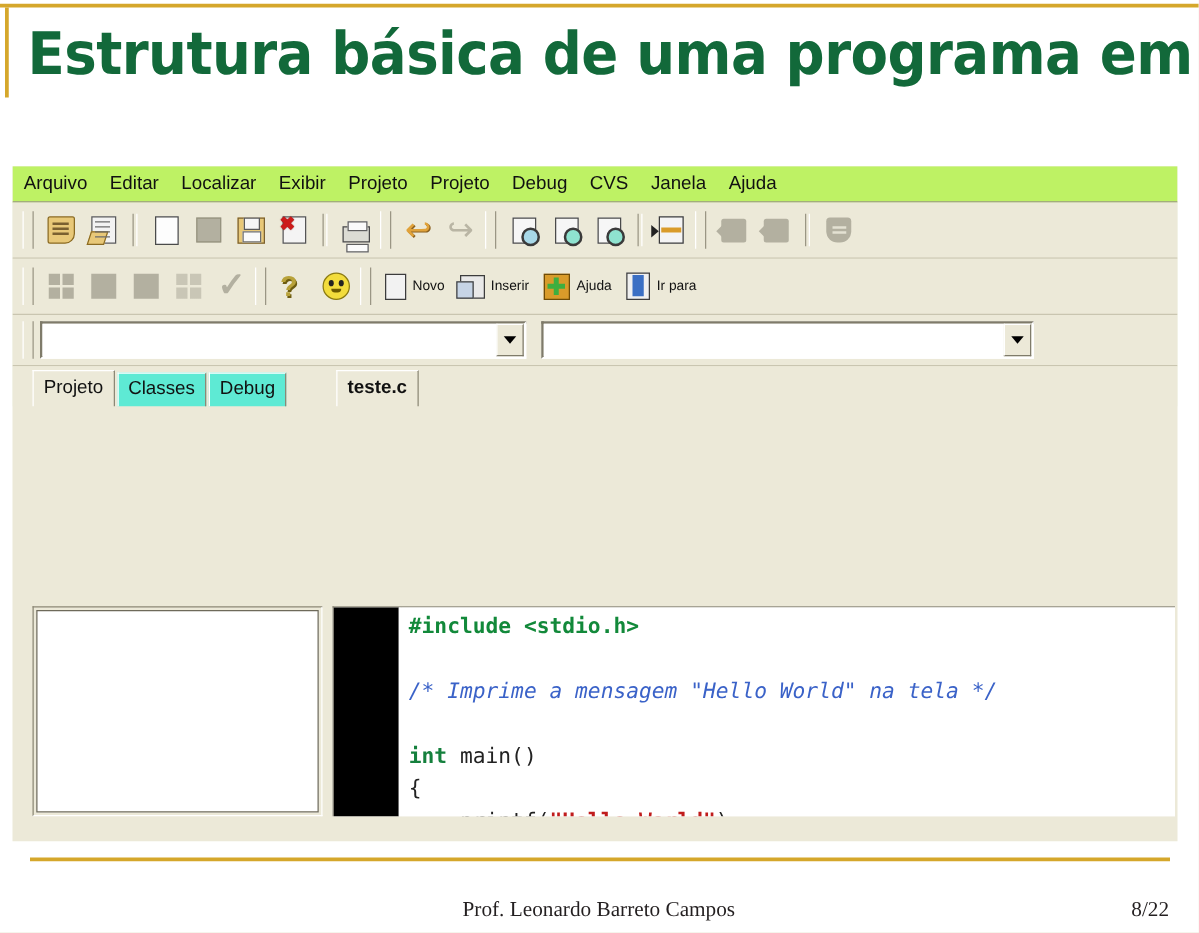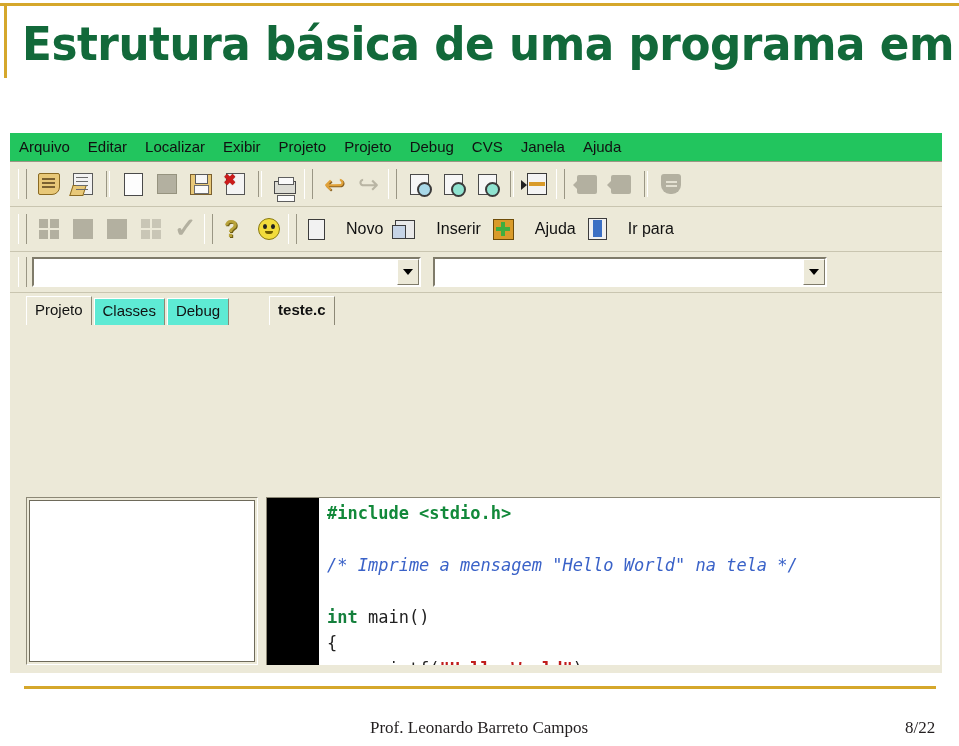--- a/index.html
+++ b/index.html
@@ -78,21 +78,21 @@
     box-shadow:8px 0 0 0 #ffffff;
   }
   .ide-title-text{
     color:#ffffff;font-size:19px;font-weight:bold;
     letter-spacing:0.4px;white-space:nowrap;
     text-shadow:1px 1px 1px rgba(0,0,0,.45);
   }
 
   
   .ide-menubar{
-    height:28px;background:#22c55e;
+    height:28px;background:#bef264;
     display:flex;align-items:center;
     border-bottom:1px solid #9a9684;
     position:relative;
   }
   .menu-item{
     font-size:15px;color:#111111;padding:0 9px;white-space:nowrap;
     line-height:28px;
   }
 
   
@@ -247,21 +247,21 @@
   }
   .ico-smiley::after{
     content:"";position:absolute;left:6px;top:12px;width:8px;height:3px;
     background:#6b5a00;border-radius:0 0 4px 4px;
   }
 
   
   .tb-lbtn{
     display:flex;align-items:center;height:32px;padding:0 6px;flex:none;
   }
-  .tb-lbtn .lbl{font-size:16px;color:#111;margin-left:21px;white-space:nowrap;}
+  .tb-lbtn .lbl{font-size:11px;color:#111;margin-left:5px;white-space:nowrap;}
   .ico-novo{background:#f2f2f2;border:1px solid #3c3c3c;width:15px;height:19px;}
   .ico-inserir{
     width:18px;height:17px;background:#e9e9e9;border:1px solid #3c3c3c;
   }
   .ico-inserir::after{
     content:"";position:absolute;left:-4px;top:4px;width:12px;height:12px;
     background:#c6d4e6;border:1px solid #3c3c3c;
   }
   .ico-criar{
     width:19px;height:19px;background:#d99b2a;border:1px solid #6e4c08;
@@ -316,21 +316,21 @@
     margin-right:2px;white-space:nowrap;flex:none;
   }
   .tab.active{
     height:28px;line-height:26px;background:#ece9d8;
     border-top-color:#ffffff;border-left-color:#ffffff;
   }
   .tab-editor{margin-left:38px;font-weight:bold;}
 
   
   .panes{
-    position:absolute;left:0;top:364px;width:932px;height:168px;
+    position:absolute;left:0;top:352px;width:932px;height:168px;
     display:flex;
   }
   .left-pane{
     width:232px;margin-left:16px;background:#ece9d8;
     border-top:1px solid #8c8876;border-left:1px solid #8c8876;
     border-right:1px solid #ffffff;border-bottom:1px solid #ffffff;
     padding:2px;box-sizing:border-box;
   }
   .left-pane-inner{
     width:100%;height:100%;background:#ffffff;

